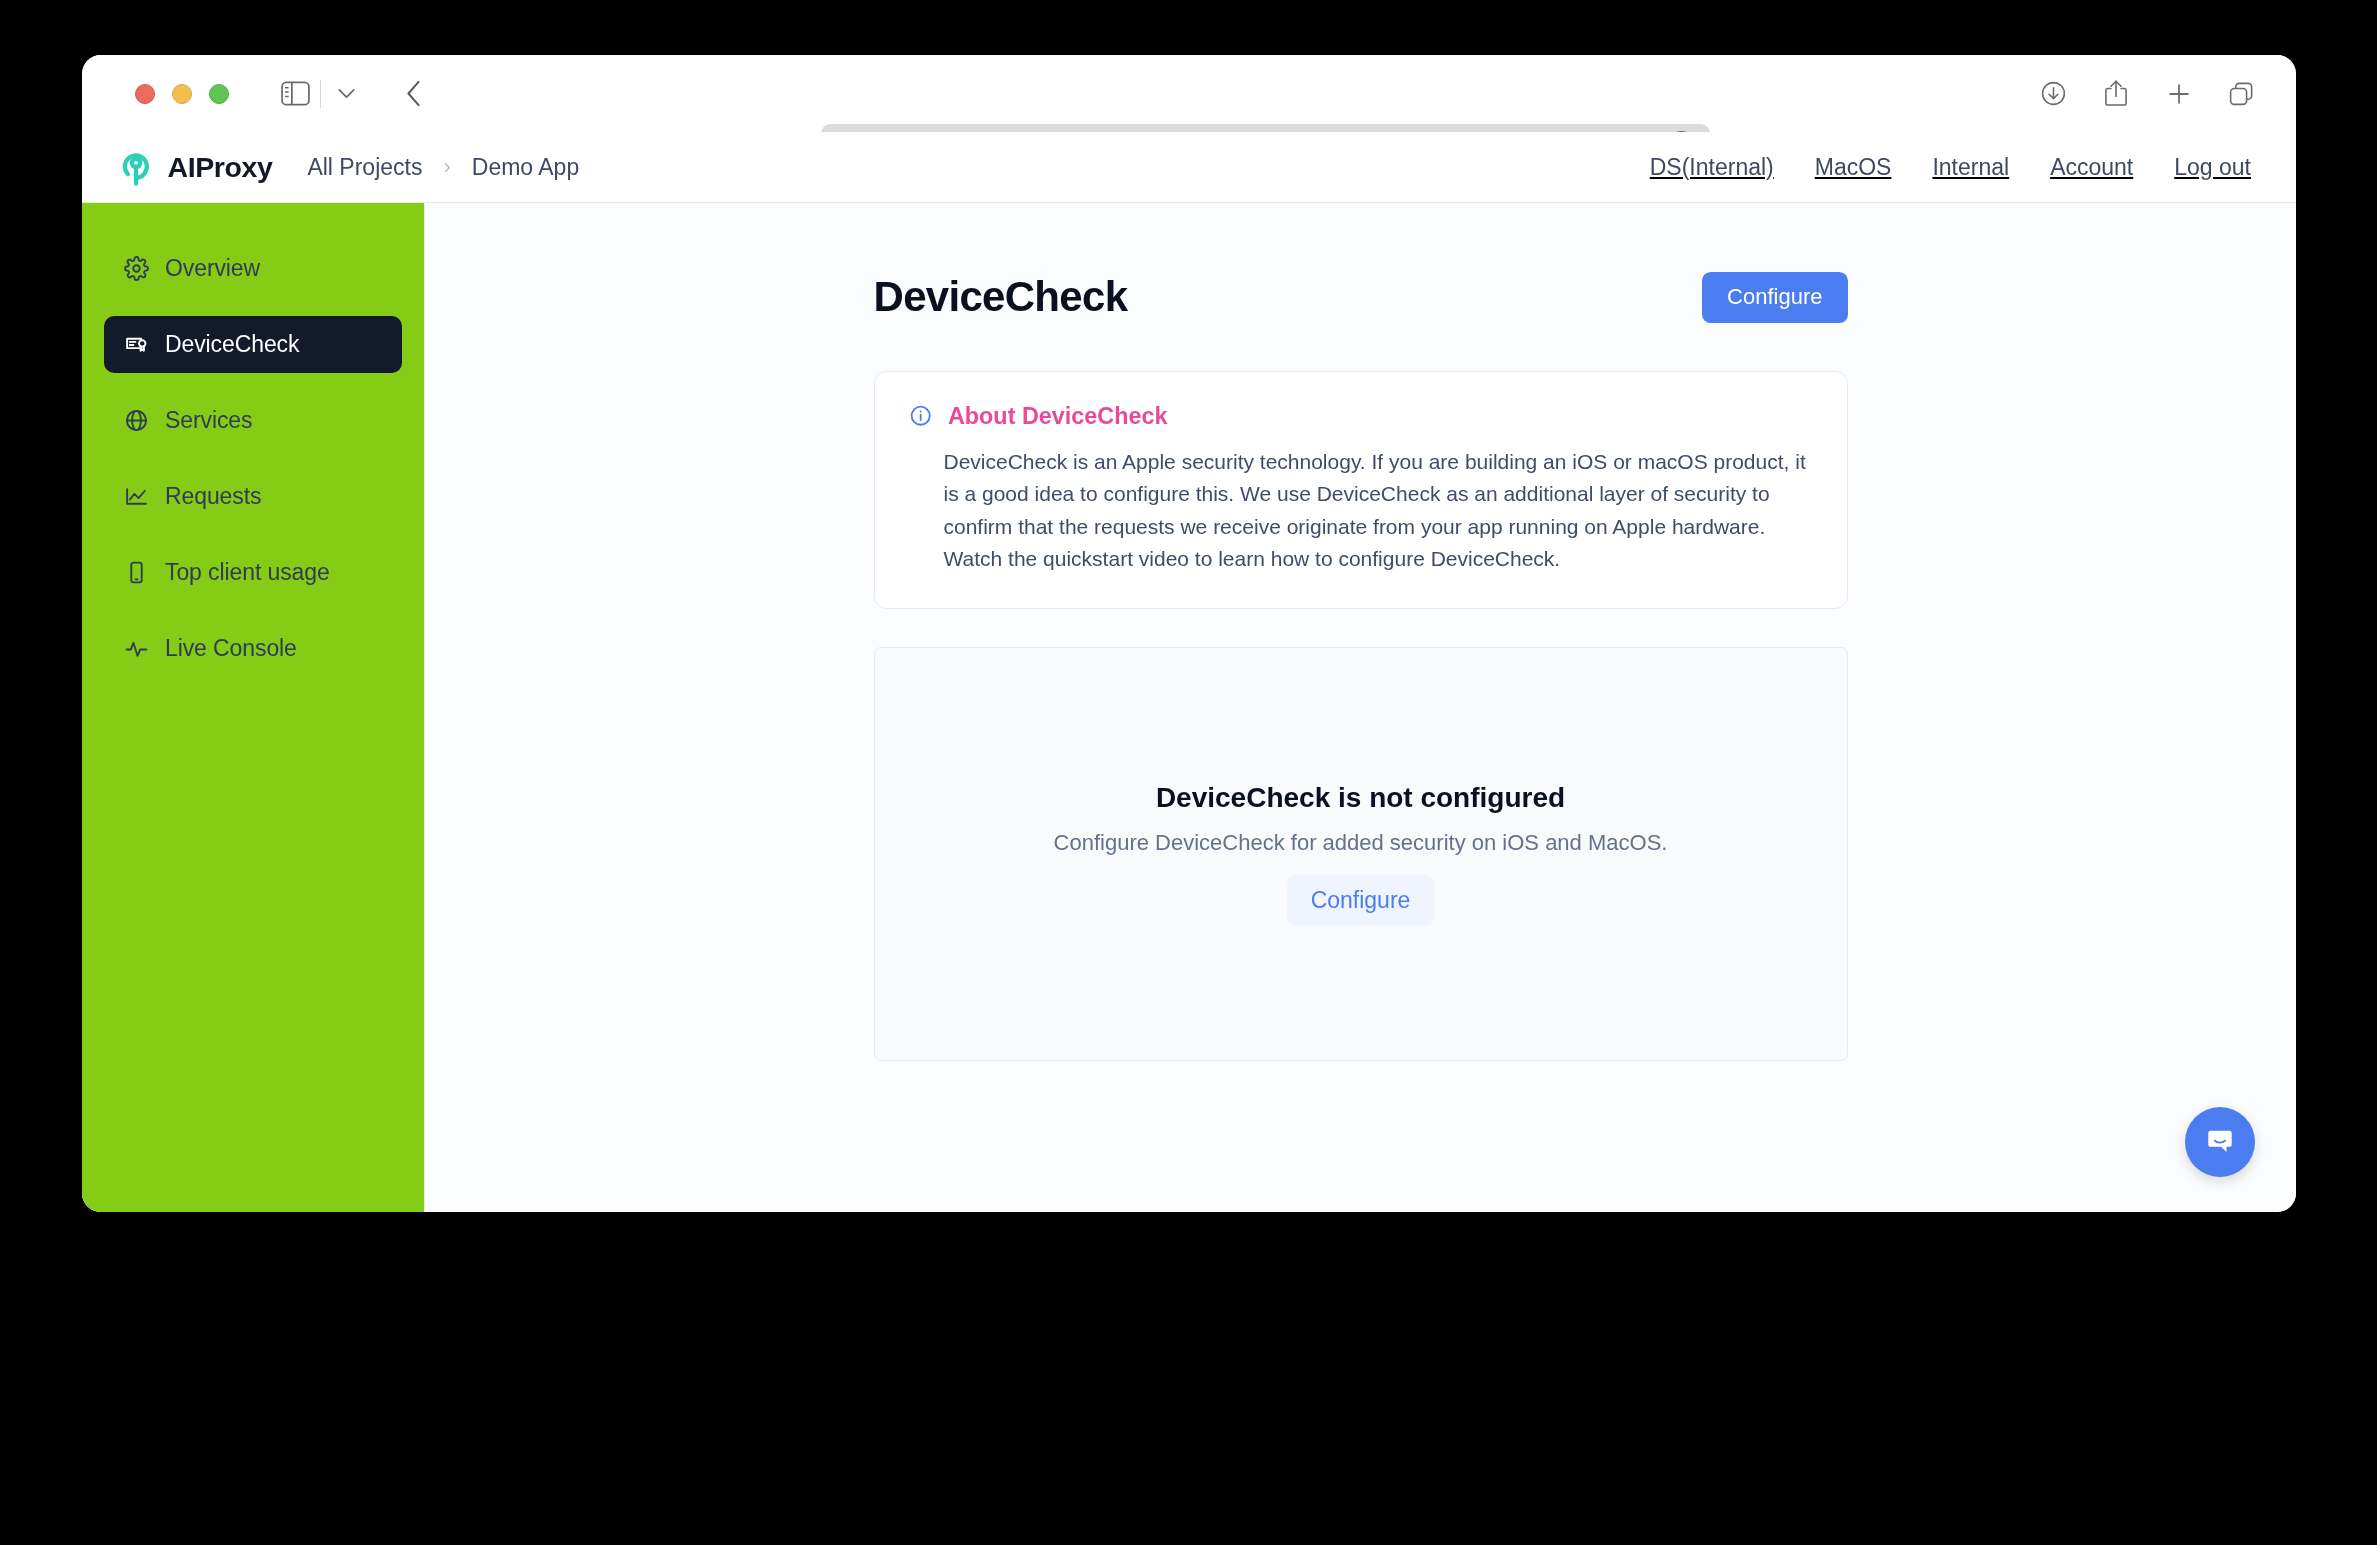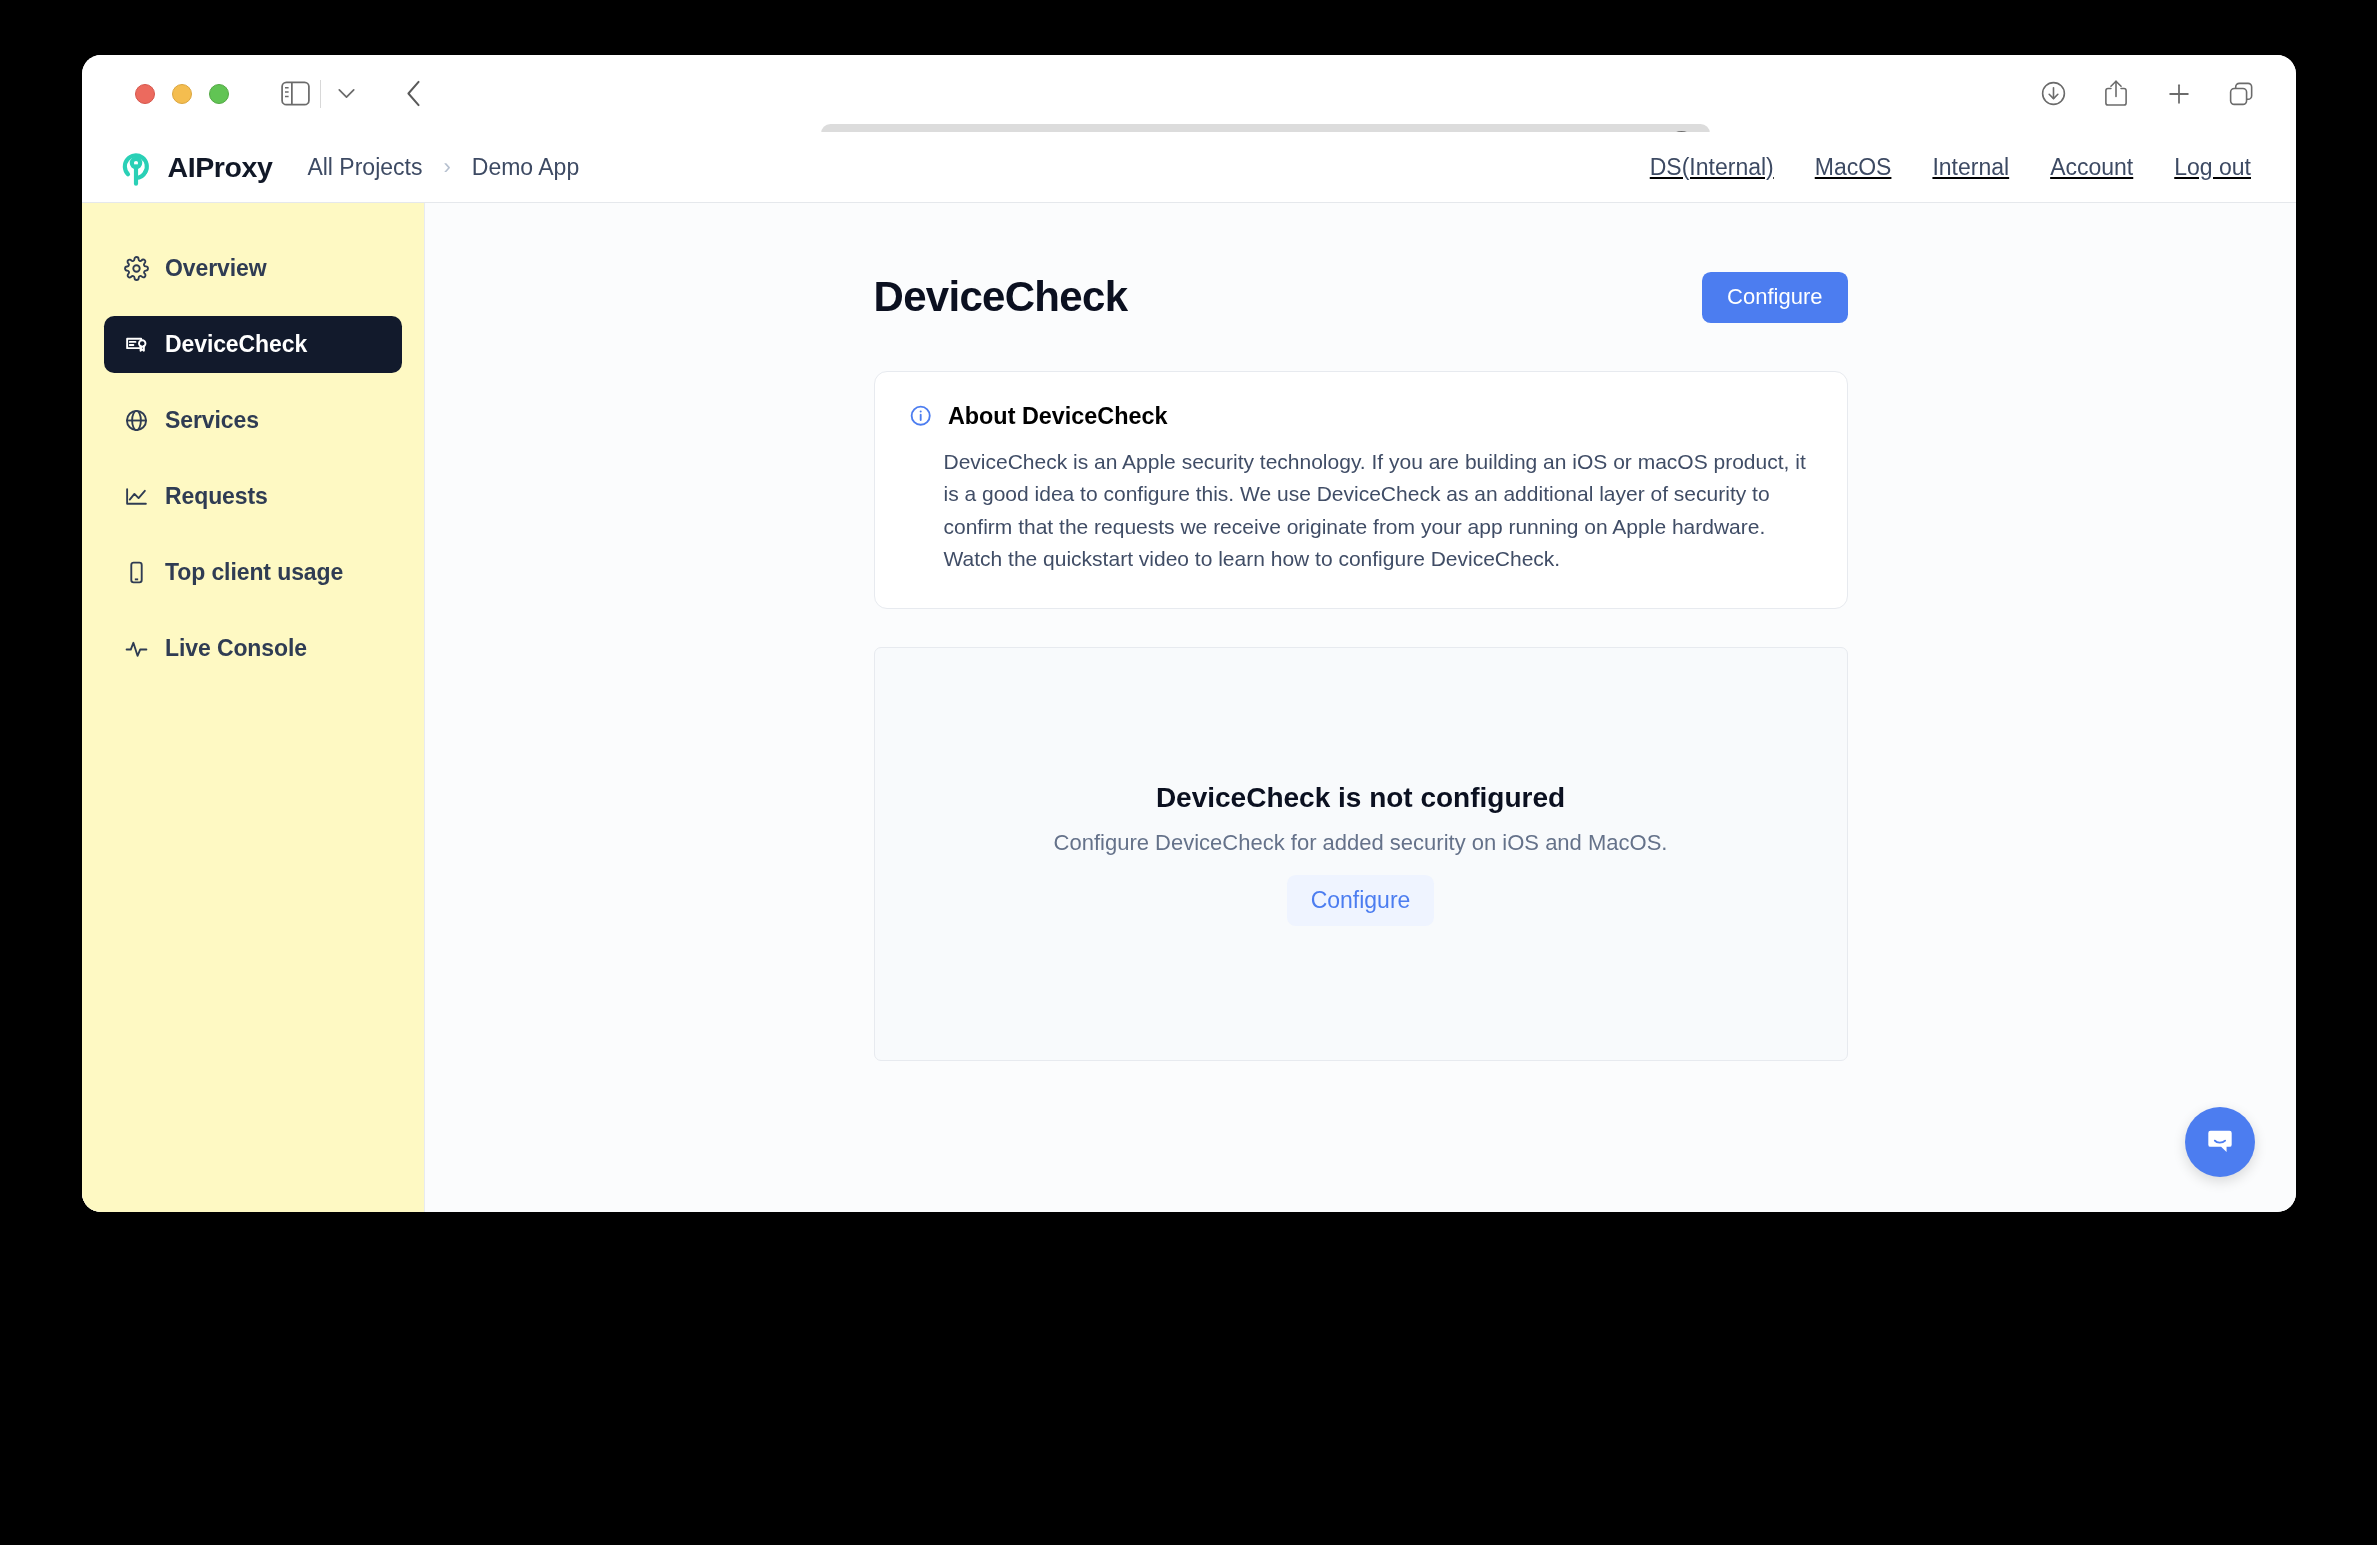--- a/index.html
+++ b/index.html
@@ -104,24 +104,23 @@
   #header-nav { margin-left: auto; display: flex; align-items: center; gap: 41px; text-decoration: underline; }
   .nav-link { font-size: 23px; color: #3d4a63; white-space: nowrap; }
 
   
   #app-body { flex: 1; display: flex; min-height: 0; background: #fbfcfd; }
 
   
   #sidebar {
     width: 343px;
     flex: 0 0 343px;
-    background: #fef9c3;
+    background: #84cc16;
     border-right: 1.5px solid #e8ebef;
     padding: 37px 22px 0 22px;
-    font-weight: bold;
   }
   .side-item {
     display: flex; align-items: center; gap: 16px;
     height: 57px;
     padding: 0 19px;
     border-radius: 10.2px;
     margin-bottom: 19px;
     color: #2f3c53;
   }
   .side-item.active { background: #121a2c; color: #ffffff; }
@@ -145,21 +144,21 @@
   }
 
   #about-card {
     background: #ffffff;
     border: 1.5px solid #e7eaef;
     border-radius: 13px;
     padding: 31px 34px 32px 34px;
     margin-bottom: 38px;
   }
   #about-head { display: flex; align-items: center; gap: 16px; margin-bottom: 16px; }
-  #about-title { font-size: 23.4px; font-weight: bold; color: #000000; }
+  #about-title { font-size: 23.4px; font-weight: bold; color: #ec4899; }
   #about-text { font-size: 21px; line-height: 1.55; color: #404d66; padding-left: 35px; }
 
   #empty-card {
     background: #f8fafc;
     border: 1.5px solid #e7eaef;
     border-radius: 7px;
     height: 414px;
     display: flex;
     flex-direction: column;
     align-items: center;

